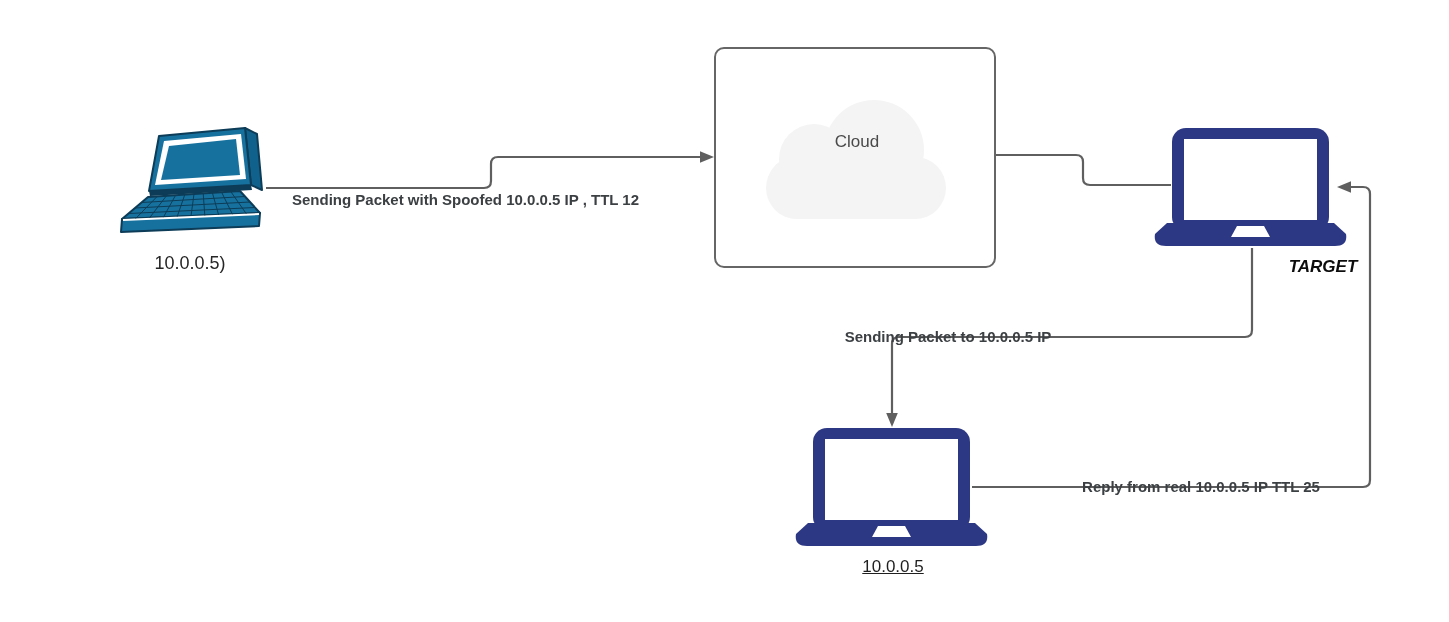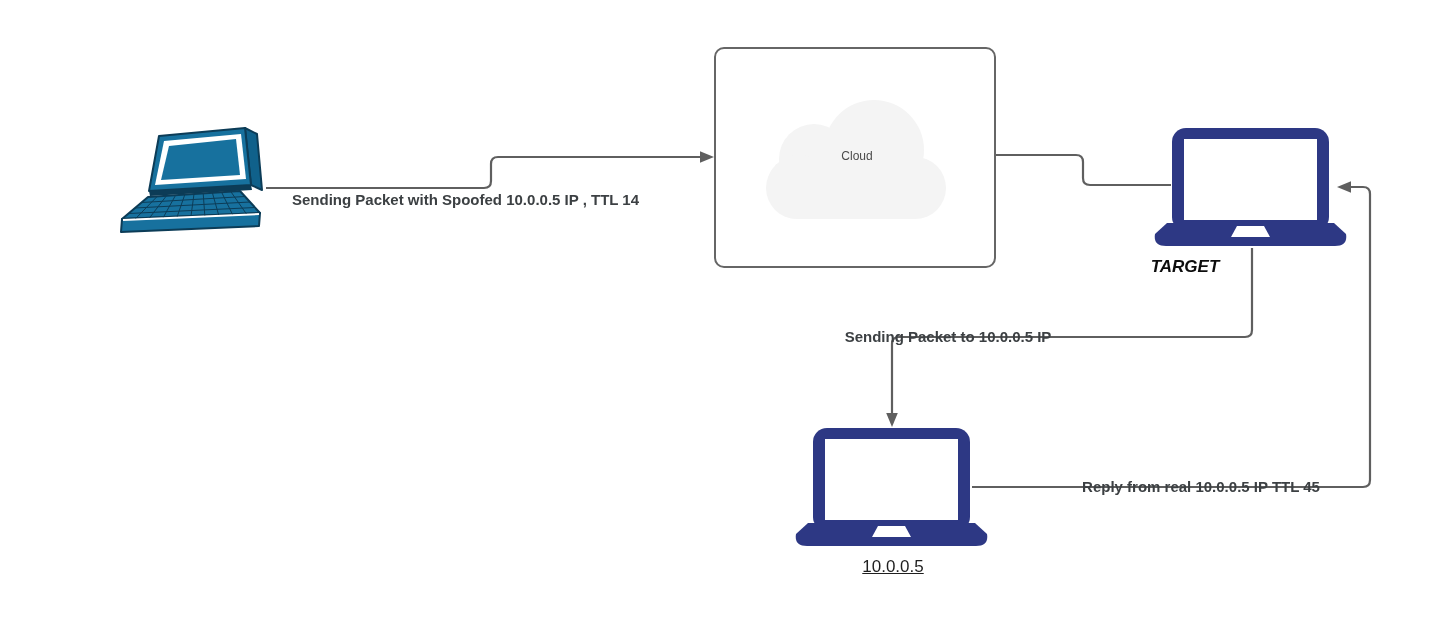--- a/index.html
+++ b/index.html
@@ -32,23 +32,23 @@
     left:714px;top:47px;
     width:282px;height:221px;
     background:#ffffff;
     border:2px solid #666666;
     border-radius:10px;
     box-sizing:border-box;
   }
   .cloud-shape{position:absolute;left:756px;top:97px;width:200px;height:124px;}
   .cloud-label{
     position:absolute;
-    left:857px;top:149px;
+    left:857px;top:132px;
     transform:translateX(-50%);
-    font-size:12px;
+    font-size:17px;
     color:#4A4A4A;
     white-space:nowrap;
   }
   .attacker-label-block{
     position:absolute;
     left:190px;top:250px;
     transform:translateX(-50%);
     text-align:center;
   }
   .attacker-label-block div{
@@ -90,46 +90,47 @@
       <polygon points="10,92 148,86 147,99 9,105" fill="#17719E"></polygon>
     </g>
     <path d="M11,93 L147,87" stroke="#ffffff" stroke-width="2"></path>
     <path d="M29.5,75.5 L133,69.5 M23,81 L138,75 M16.5,86.5 L143,80.5
              M45.2,69.4 L23.8,91.4 M54.4,68.8 L37.6,90.8 M63.6,68.2 L51.4,90.2
              M72.8,67.6 L65.2,89.6 M82,67 L79,89 M91.2,66.4 L92.8,88.4
              M100.4,65.8 L106.6,87.8 M109.6,65.2 L120.4,87.2 M118.8,64.6 L134.2,86.6" stroke="#0C3C57" stroke-width="1"></path>
   </svg>
 
   <div class="attacker-label-block">
+    <div>10.0.0.5)</div>
   </div>
 
   <div class="cloud-box"></div>
   <svg class="cloud-shape" viewBox="0 0 200 124">
     <circle cx="118" cy="53" r="50" fill="#F4F4F4"></circle>
     <circle cx="58" cy="62" r="35" fill="#F4F4F4"></circle>
     <circle cx="43" cy="90" r="32" fill="#F4F4F4"></circle>
     <rect x="10" y="60" width="180" height="62" rx="31" fill="#F4F4F4"></rect>
   </svg>
   <div class="cloud-label">Cloud</div>
 
   <svg class="abs" style="left:1154px;top:128px;" width="193" height="119" viewBox="0 0 193 119">
     <rect x="18" y="0" width="157" height="103" rx="14" fill="#2D3884"></rect>
     <rect x="30" y="11" width="133" height="81" fill="#ffffff"></rect>
     <path d="M13,95 H180 L192,106 Q194,118 181,118 H12 Q-1,118 1,106 Z" fill="#2D3884"></path>
     <path d="M83,98 L110,98 L116,109 L77,109 Z" fill="#ffffff"></path>
   </svg>
-  <div class="node-label target-label centered" style="left:1185px;top:254px;">TARGET</div>
+  <div class="node-label target-label centered" style="left:1323px;top:254px;">TARGET</div>
 
   <svg class="abs" style="left:795px;top:428px;" width="193" height="119" viewBox="0 0 193 119">
     <rect x="18" y="0" width="157" height="103" rx="14" fill="#2D3884"></rect>
     <rect x="30" y="11" width="133" height="81" fill="#ffffff"></rect>
     <path d="M13,95 H180 L192,106 Q194,118 181,118 H12 Q-1,118 1,106 Z" fill="#2D3884"></path>
     <path d="M83,98 L110,98 L116,109 L77,109 Z" fill="#ffffff"></path>
   </svg>
   <div class="node-label host-label centered" style="left:893px;top:554px;">10.0.0.5</div>
 
-  <div class="edge-label" style="left:292px;top:192px;">Sending Packet with Spoofed 10.0.0.5 IP , TTL 14</div>
+  <div class="edge-label" style="left:292px;top:192px;">Sending Packet with Spoofed 10.0.0.5 IP , TTL 12</div>
 
   <div class="edge-label centered" style="left:948px;top:329px;">Sending Packet to 10.0.0.5 IP</div>
 
-  <div class="edge-label centered" style="left:1201px;top:479px;">Reply from real 10.0.0.5 IP TTL 45</div>
+  <div class="edge-label centered" style="left:1201px;top:479px;">Reply from real 10.0.0.5 IP TTL 25</div>
 
 </div>
 
 </body></html>

